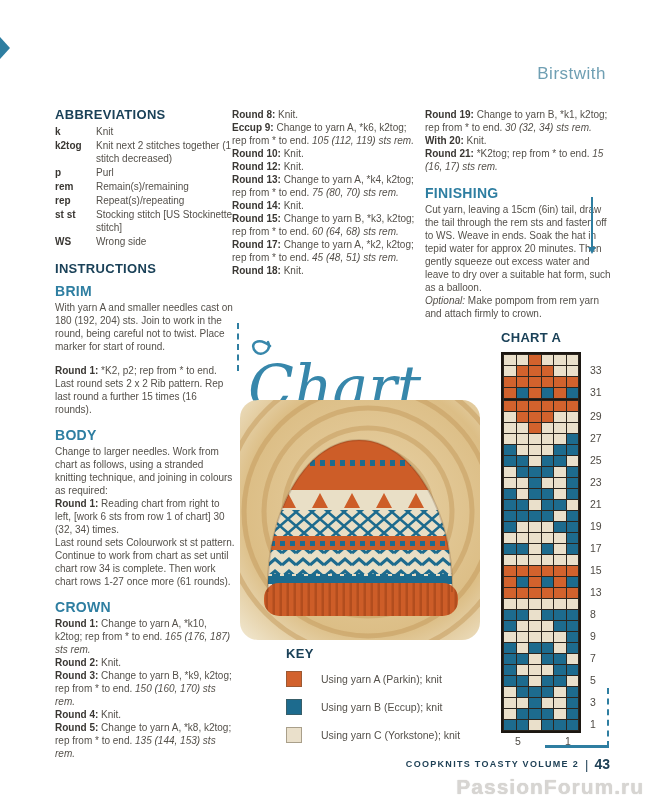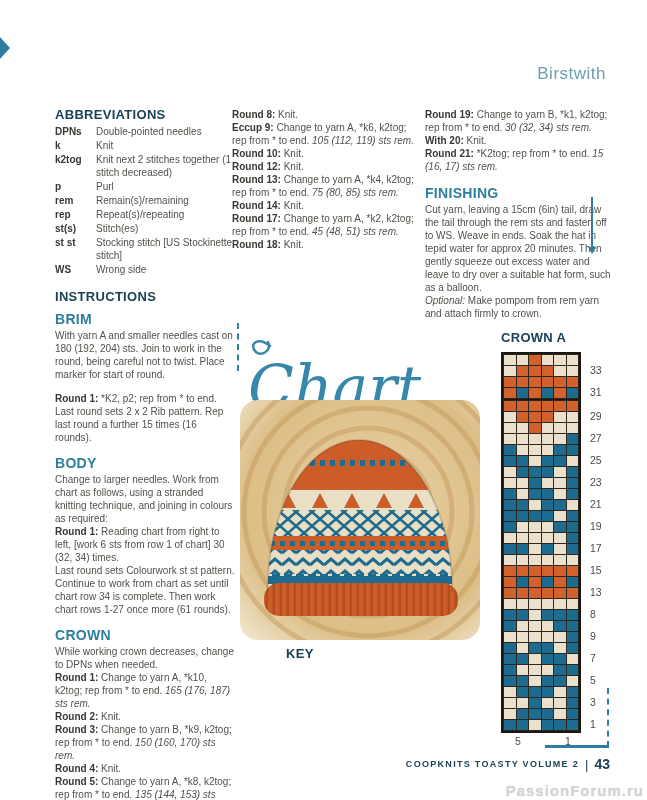--- a/index.html
+++ b/index.html
@@ -26,21 +26,21 @@
   .abbr-term{width:41px;flex:0 0 41px;font-weight:bold;color:#3a3733;}
   .abbr-def{flex:1;}
   
   #pattern-title{position:absolute;top:64px;right:41px;font-size:17px;color:#6f9fb3;letter-spacing:.5px;}
   #corner-triangle{position:absolute;left:0;top:37px;width:0;height:0;
      border-top:11px solid transparent;border-bottom:11px solid transparent;border-left:10px solid #2e7ea1;}
   #footer{position:absolute;top:756px;right:37px;display:flex;align-items:center;color:#1f4156;}
   #footer .ftext{font-size:9px;letter-spacing:1.3px;font-weight:bold;}
   #footer .fsep{margin:0 6px;font-size:13px;color:#1f4156;}
   #footer .fpage{font-size:14px;font-weight:bold;}
-  #watermark{position:absolute;right:3px;bottom:1px;font-size:15px;font-weight:bold;
+  #watermark{position:absolute;right:3px;bottom:1px;font-size:21px;font-weight:bold;
      color:#d7d5d2;letter-spacing:1px;text-shadow:0 0 1px #c6c4c1;text-align:center;}
   
   #chart-a{position:absolute;left:501px;top:330px;}
   #chart-a .h-navy{margin-bottom:7px;}
   .chart-grid{display:flex;flex-direction:column;gap:1px;background:#2b251e;
      border:2px solid #1c1712;padding:1px;width:74px;}
   .chart-row{display:flex;gap:1px;position:relative;}
   .chart-cell{width:11.5px;height:10px;flex:0 0 11.5px;}
   .chart-divider{height:1px;background:#1c1712;}
   .row-num{position:absolute;left:86px;top:-1px;font-size:10.5px;color:#4e4a44;line-height:11px;}
@@ -67,46 +67,38 @@
 <body>
 
 <div id="corner-triangle"></div>
 <div id="pattern-title">Birstwith</div>
 
 <div class="col" id="col1">
   <div class="sec">
     <h2 class="h-navy">ABBREVIATIONS</h2>
     <div>
         <div class="abbr-row">
-          <span class="abbr-term">DPNs</span>
-          <span class="abbr-def">Double-pointed needles</span>
-        </div>
-        <div class="abbr-row">
           <span class="abbr-term">k</span>
           <span class="abbr-def">Knit</span>
         </div>
         <div class="abbr-row">
           <span class="abbr-term">k2tog</span>
           <span class="abbr-def">Knit next 2 stitches together (1 stitch decreased)</span>
         </div>
         <div class="abbr-row">
           <span class="abbr-term">p</span>
           <span class="abbr-def">Purl</span>
         </div>
         <div class="abbr-row">
           <span class="abbr-term">rem</span>
           <span class="abbr-def">Remain(s)/remaining</span>
         </div>
         <div class="abbr-row">
           <span class="abbr-term">rep</span>
           <span class="abbr-def">Repeat(s)/repeating</span>
-        </div>
-        <div class="abbr-row">
-          <span class="abbr-term">st(s)</span>
-          <span class="abbr-def">Stitch(es)</span>
         </div>
         <div class="abbr-row">
           <span class="abbr-term">st st</span>
           <span class="abbr-def">Stocking stitch [US Stockinette stitch]</span>
         </div>
         <div class="abbr-row">
           <span class="abbr-term">WS</span>
           <span class="abbr-def">Wrong side</span>
         </div>
       </div>
@@ -123,38 +115,38 @@
     <h3 class="h-teal">BODY</h3>
     <div class="paras">
         <p><span>Change to larger needles. Work from chart as follows, using a stranded knitting technique, and joining in colours as required:</span></p>
         <p><strong>Round 1: </strong><span>Reading chart from right to left, [work 6 sts from row 1 of chart] 30 (32, 34) times.</span></p>
         <p><span>Last round sets Colourwork st st pattern. Continue to work from chart as set until chart row 34 is complete. Then work chart rows 1-27 once more (61 rounds).</span></p>
       </div>
   </div>
   <div class="sec">
     <h3 class="h-teal">CROWN</h3>
     <div class="paras">
-        <p><span>While working crown decreases, change to DPNs when needed.</span></p>
         <p><strong>Round 1: </strong><span>Change to yarn A, *k10, k2tog; rep from * to end. </span><em>165 (176, 187) sts rem.</em></p>
         <p><strong>Round 2: </strong><span>Knit.</span></p>
         <p><strong>Round 3: </strong><span>Change to yarn B, *k9, k2tog; rep from * to end. </span><em>150 (160, 170) sts rem.</em></p>
         <p><strong>Round 4: </strong><span>Knit.</span></p>
         <p><strong>Round 5: </strong><span>Change to yarn A, *k8, k2tog; rep from * to end. </span><em>135 (144, 153) sts rem.</em></p>
       </div>
   </div>
 </div>
 
 <div class="col" id="col2">
   <div class="paras">
       <p><strong>Round 8: </strong><span>Knit.</span></p>
       <p><strong>Eccup 9: </strong><span>Change to yarn A, *k6, k2tog; rep from * to end. </span><em>105 (112, 119) sts rem.</em></p>
       <p><strong>Round 10: </strong><span>Knit.</span></p>
       <p><strong>Round 12: </strong><span>Knit.</span></p>
-      <p><strong>Round 13: </strong><span>Change to yarn A, *k4, k2tog; rep from * to end. </span><em>75 (80, 85) sts rem.</em></p>
+      <p><strong>Round 13: </strong><span>Change to yarn A, *k4, k2tog; rep from * to end. </span><em>75 (80, 70) sts rem.</em></p>
       <p><strong>Round 14: </strong><span>Knit.</span></p>
+      <p><strong>Round 15: </strong><span>Change to yarn B, *k3, k2tog; rep from * to end. </span><em>60 (64, 68) sts rem.</em></p>
       <p><strong>Round 17: </strong><span>Change to yarn A, *k2, k2tog; rep from * to end. </span><em>45 (48, 51) sts rem.</em></p>
       <p><strong>Round 18: </strong><span>Knit.</span></p>
     </div>
 </div>
 
 <div class="col" id="col3">
   <div class="paras" style="margin-bottom:14px;">
       <p><strong>Round 19: </strong><span>Change to yarn B, *k1, k2tog; rep from * to end. </span><em>30 (32, 34) sts rem.</em></p>
       <p><strong>With 20: </strong><span>Knit.</span></p>
       <p><strong>Round 21: </strong><span>*K2tog; rep from * to end. </span><em>15 (16, 17) sts rem.</em></p>
@@ -240,21 +232,21 @@
       <rect x="20" y="150" width="204" height="24" fill="url(#chevron)"></rect>
       <rect x="20" y="174" width="204" height="12" fill="url(#dots)"></rect>
       <rect x="20" y="186" width="204" height="8" fill="#e9dfc6"></rect>
     </g>
     <rect x="24" y="183" width="194" height="33" rx="15" fill="url(#ribs)"></rect>
     <path d="M28,192 C26,116 64,40 119,40 C174,40 214,116 212,192" fill="none" stroke="rgba(60,30,10,0.18)" stroke-width="2"></path>
   </svg>
 </div>
 
 <div id="chart-a">
-  <h2 class="h-navy">CROWN A</h2>
+  <h2 class="h-navy">CHART A</h2>
   <div class="chart-grid">
       <div class="chart-row">
         <div class="chart-cell" style="background: rgb(234, 224, 203);"></div>
         <div class="chart-cell" style="background: rgb(234, 224, 203);"></div>
         <div class="chart-cell" style="background: rgb(210, 98, 45);"></div>
         <div class="chart-cell" style="background: rgb(234, 224, 203);"></div>
         <div class="chart-cell" style="background: rgb(234, 224, 203);"></div>
         <div class="chart-cell" style="background: rgb(234, 224, 203);"></div>
       </div>
       <div class="chart-row">
@@ -541,20 +533,34 @@
       </div>
     </div>
   <div class="chart-bottom-labels">
     <span class="lbl5">5</span>
     <span class="lbl1">1</span>
   </div>
 </div>
 
 <div id="key">
   <h2 class="h-navy" style="margin-bottom:10px;">KEY</h2>
+  <div>
+      <div class="key-item">
+        <span class="key-swatch" style="background: rgb(210, 98, 45);"></span>
+        <span class="key-label">Using yarn A (Parkin); knit</span>
+      </div>
+      <div class="key-item">
+        <span class="key-swatch" style="background: rgb(29, 107, 142);"></span>
+        <span class="key-label">Using yarn B (Eccup); knit</span>
+      </div>
+      <div class="key-item">
+        <span class="key-swatch" style="background: rgb(234, 224, 203);"></span>
+        <span class="key-label">Using yarn C (Yorkstone); knit</span>
+      </div>
+    </div>
 </div>
 
 <div id="footer">
   <span class="ftext">COOPKNITS TOASTY VOLUME 2</span>
   <span class="fsep">|</span>
   <span class="fpage">43</span>
 </div>
 <div id="watermark">PassionForum.ru</div>
 
 </body></html>

